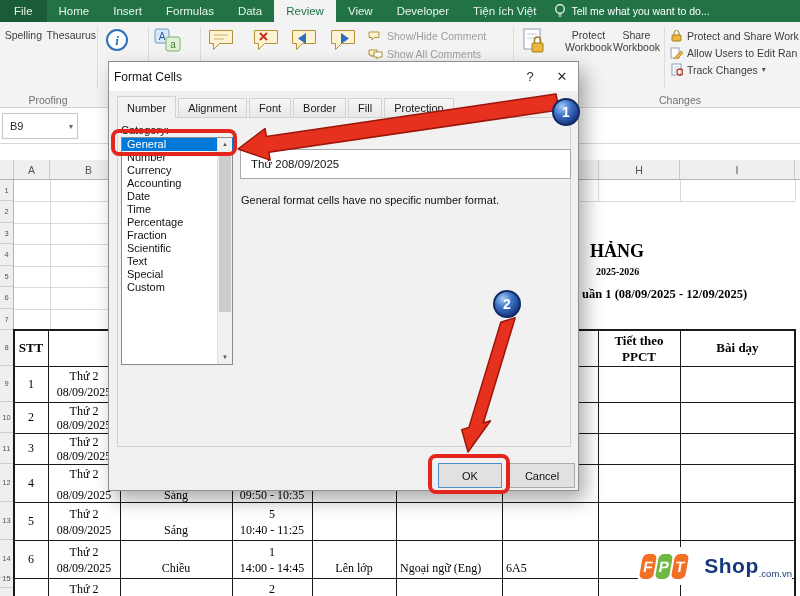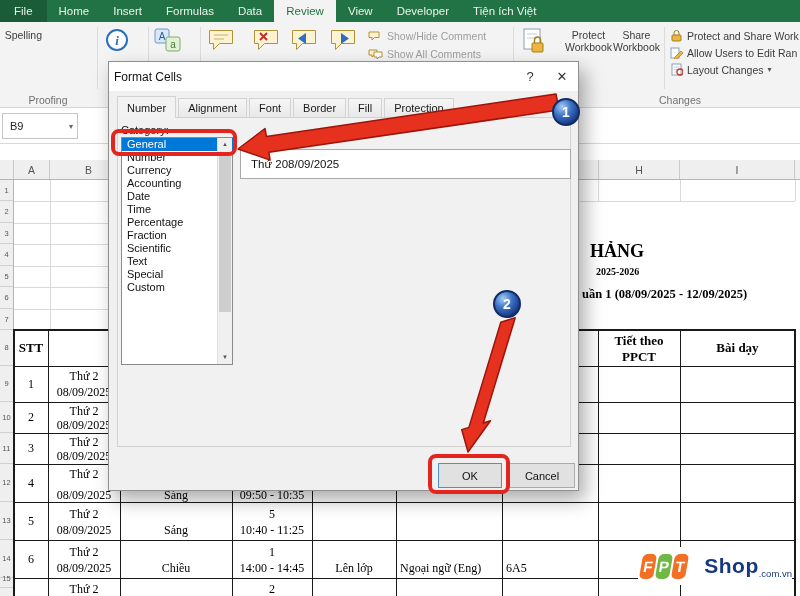--- a/index.html
+++ b/index.html
@@ -185,29 +185,46 @@
   <div id="tabbar" class="abs">
     <div class="rtab file">File</div>
     <div class="rtab">Home</div>
     <div class="rtab">Insert</div>
     <div class="rtab">Formulas</div>
     <div class="rtab">Data</div>
     <div class="rtab active">Review</div>
     <div class="rtab">View</div>
     <div class="rtab">Developer</div>
     <div class="rtab">Tiện ích Việt</div>
+    <div id="tellme">
+      <svg width="12" height="16">
+          <circle cx="6" cy="6" r="4.3" fill="none" stroke="#fff" stroke-width="1.2"></circle>
+          <path d="M4.5 11h3M4.5 13h3" stroke="#fff" stroke-width="1.2"></path>
+        </svg>
+      <span>Tell me what you want to do...</span>
+    </div>
   </div>
 
   <div id="ribbon" class="abs">
     <div class="bigbtn" style="left:2px;width:40px">
       <svg width="26" height="28">
           <text x="13" y="10" text-anchor="middle" font-size="9" font-weight="bold" fill="#3c3c3c" font-family="Liberation Sans, sans-serif">ABC</text>
           <path d="M4 19l6 6L23 12" stroke="#2c6fbe" stroke-width="3" fill="none"></path>
         </svg>
       <span class="blabel">Spelling</span>
+    </div>
+    <div class="bigbtn" style="left:44px;width:52px">
+      <svg width="26" height="28">
+          <rect x="4.5" y="3.5" width="17" height="21" fill="#fdfbf2" stroke="#9a8a5a"></rect>
+          <rect x="4.5" y="3.5" width="4" height="21" fill="#b8453a" stroke="#9a8a5a"></rect>
+          <line x1="12" y1="9.5" x2="19" y2="9.5" stroke="#b4b4b4"></line>
+          <line x1="12" y1="13.5" x2="19" y2="13.5" stroke="#b4b4b4"></line>
+          <line x1="12" y1="17.5" x2="19" y2="17.5" stroke="#b4b4b4"></line>
+        </svg>
+      <span class="blabel">Thesaurus</span>
     </div>
     <div class="glabel" style="left:0;width:96px">Proofing</div>
     <div class="gdiv" style="left:97px"></div>
 
     <div class="bigbtn" style="left:103px;width:42px">
       <svg width="28" height="28">
           <circle cx="14" cy="14" r="10" fill="#fff" stroke="#2c6fbe" stroke-width="2"></circle>
           <text x="14" y="19" text-anchor="middle" font-size="13" font-style="italic" font-weight="bold" fill="#2c6fbe" font-family="Liberation Serif, serif">i</text>
         </svg>
     </div>
@@ -307,21 +324,21 @@
           <path d="M5 11l6-6 2 2-6 6-3 1z" fill="#edb63e" stroke="#a3801f" stroke-width=".7"></path>
         </svg>
       <span>Allow Users to Edit Ran</span>
     </div>
     <div class="smallrow" style="left:670px;top:41px">
       <svg width="13" height="13">
           <rect x="2" y="1" width="9" height="11" fill="#fff" stroke="#8aa0b8"></rect>
           <path d="M4 4h5M4 6.5h5M4 9h3" stroke="#c5cdd6"></path>
           <circle cx="10" cy="9" r="3" fill="none" stroke="#c0392b" stroke-width="1.3"></circle>
         </svg>
-      <span>Layout Changes</span>
+      <span>Track Changes</span>
       <span style="font-size:8px;color:#555">▾</span>
     </div>
     <div class="glabel" style="left:640px;width:80px">Changes</div>
   </div>
 
   <div id="fbar" class="abs">
     <div id="namebox">
       <span>B9</span>
       <span class="dd">▾</span>
     </div>
@@ -358,20 +375,21 @@
       <div class="citem">Custom</div>
       <div id="cat-scroll">
         <span class="scr" style="top:0">▲</span>
         <div style="position:absolute;left:1px;top:14px;width:12px;height:160px;background:#cdcdcd"></div>
         <span class="scr" style="bottom:0">▼</span>
       </div>
     </div>
     <div id="sample">
       <span>Thứ 208/09/2025</span>
     </div>
+    <div id="ddesc">General format cells have no specific number format.</div>
     <div class="dbtn" id="okbtn">OK</div>
     <div class="dbtn" id="cancelbtn">Cancel</div>
   </div>
 
   <div class="redbox" style="left:111px;top:129px;width:126px;height:27px"></div>
   <div class="redbox" style="left:428px;top:454px;width:82px;height:40px"></div>
 
   <svg id="overlay" width="800" height="596">
     <defs>
       <radialGradient id="ball" cx="35%" cy="30%" r="75%">

